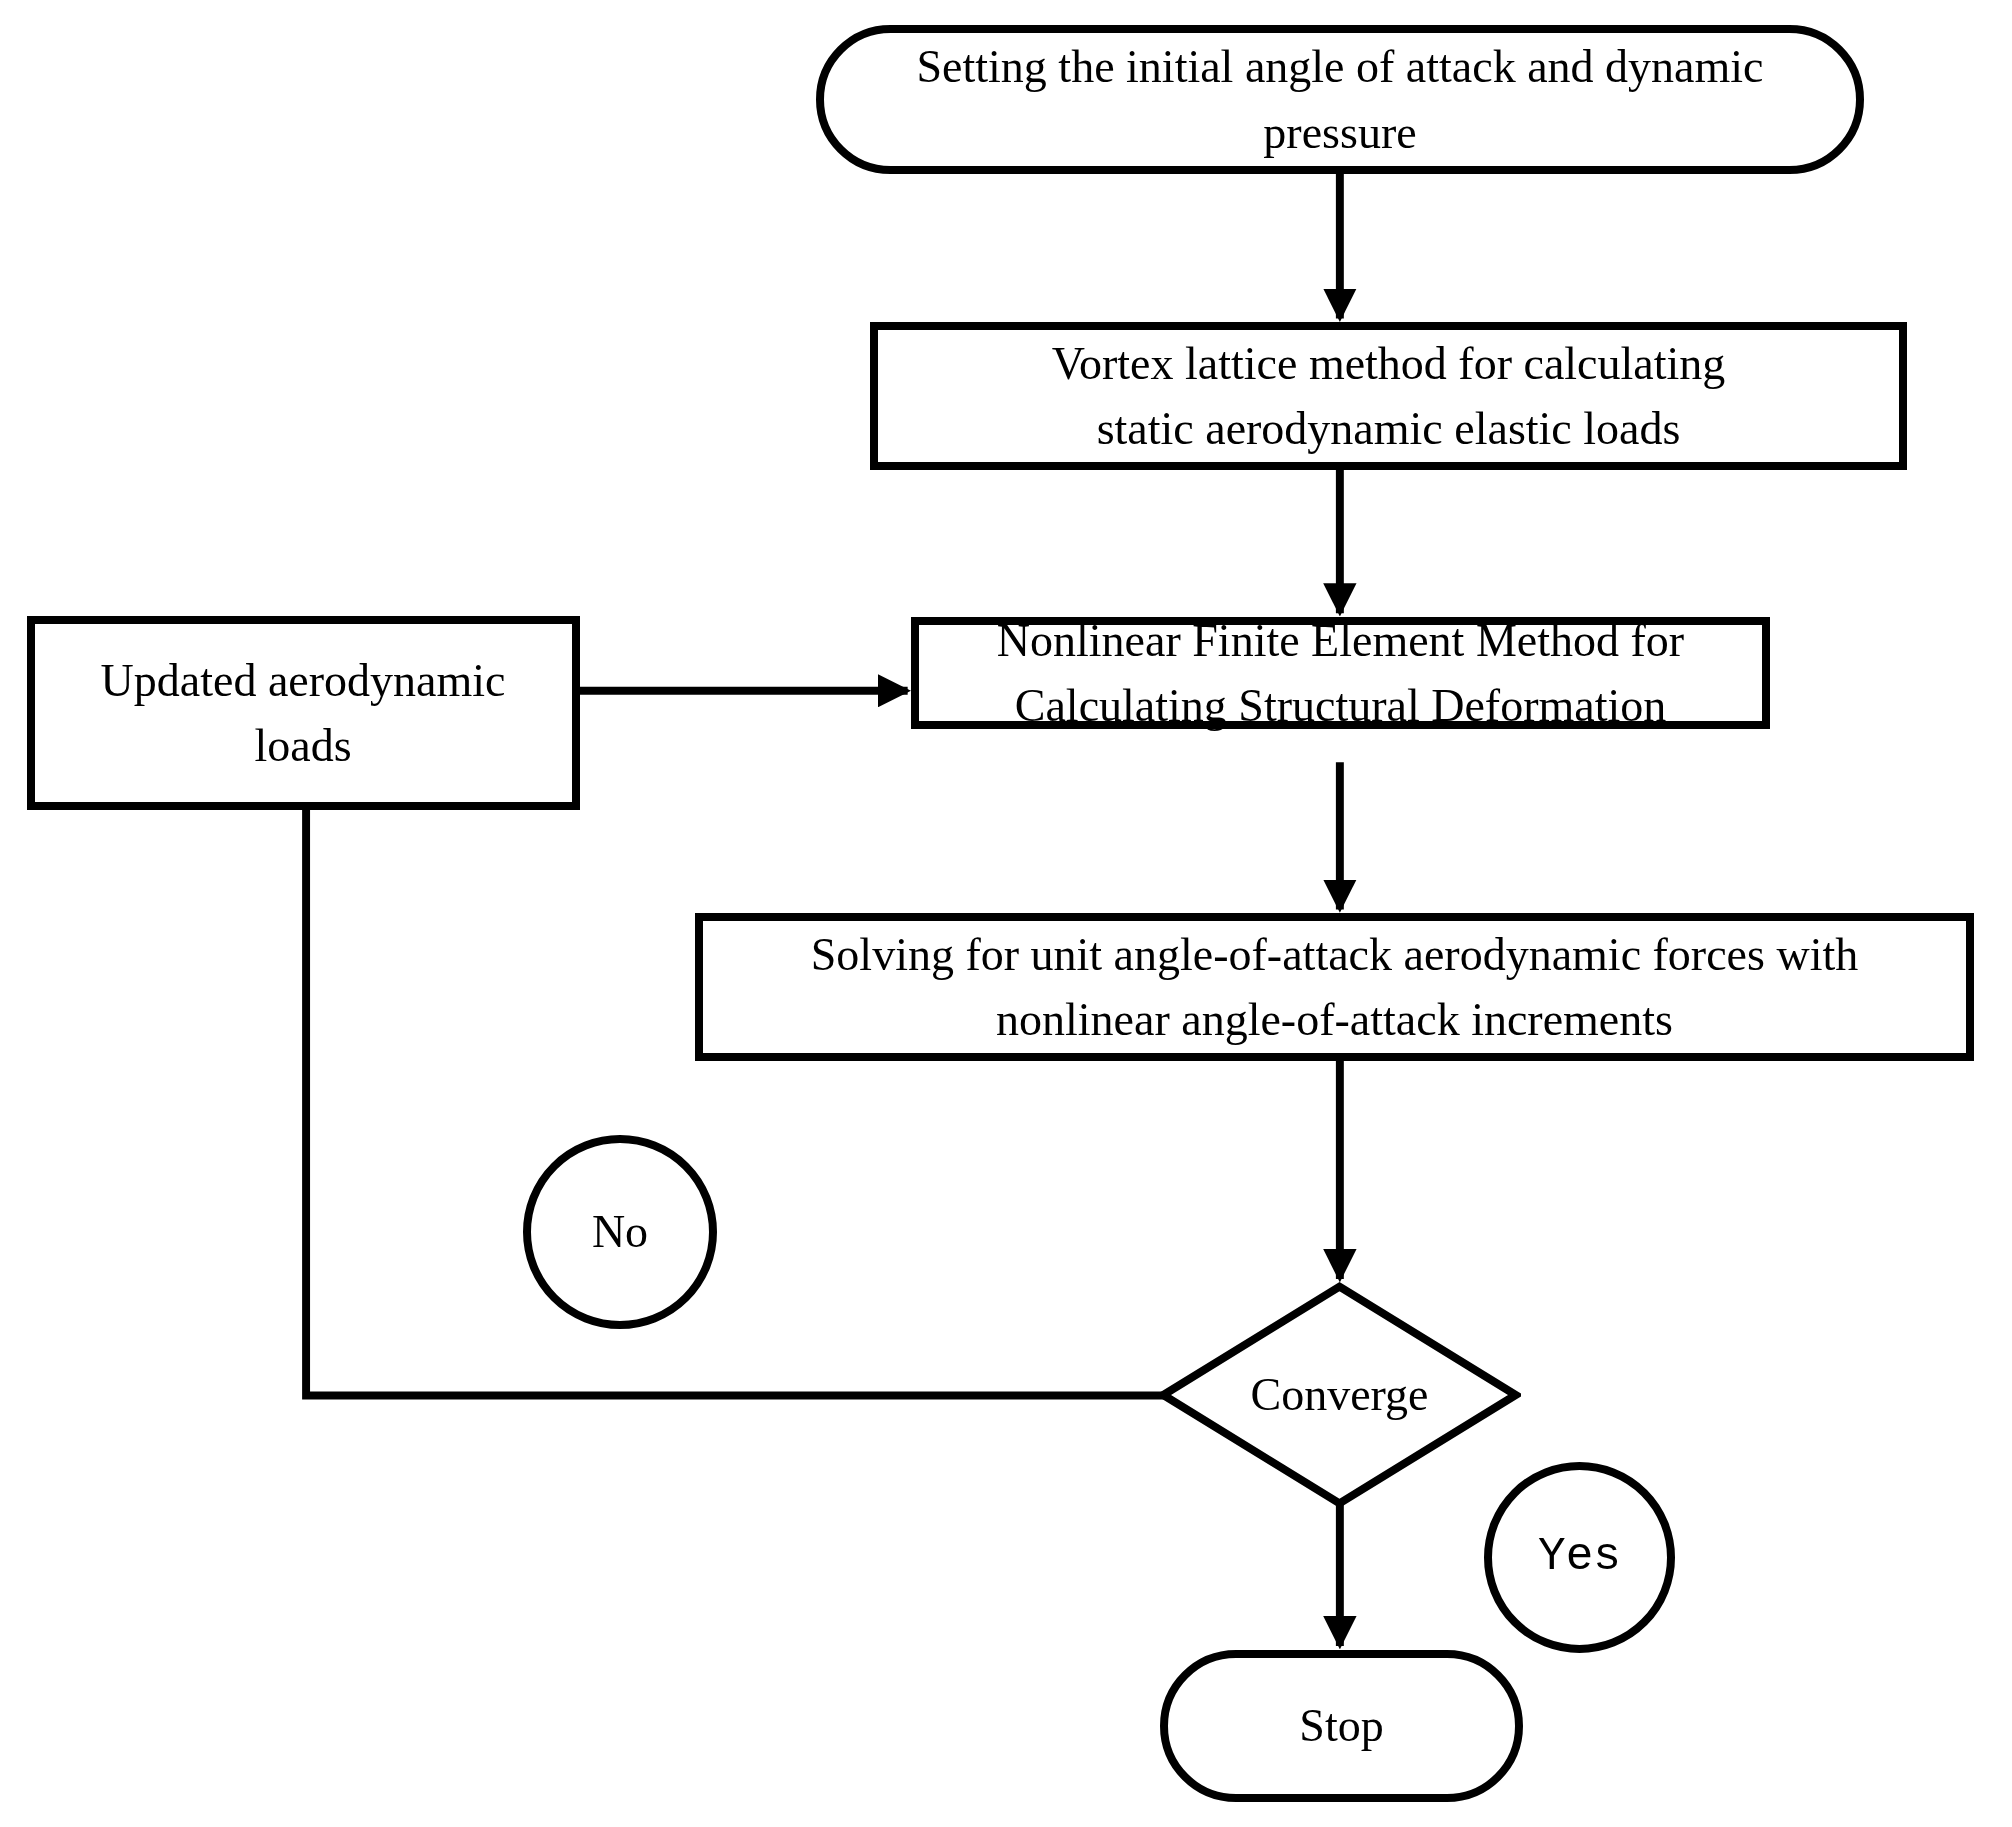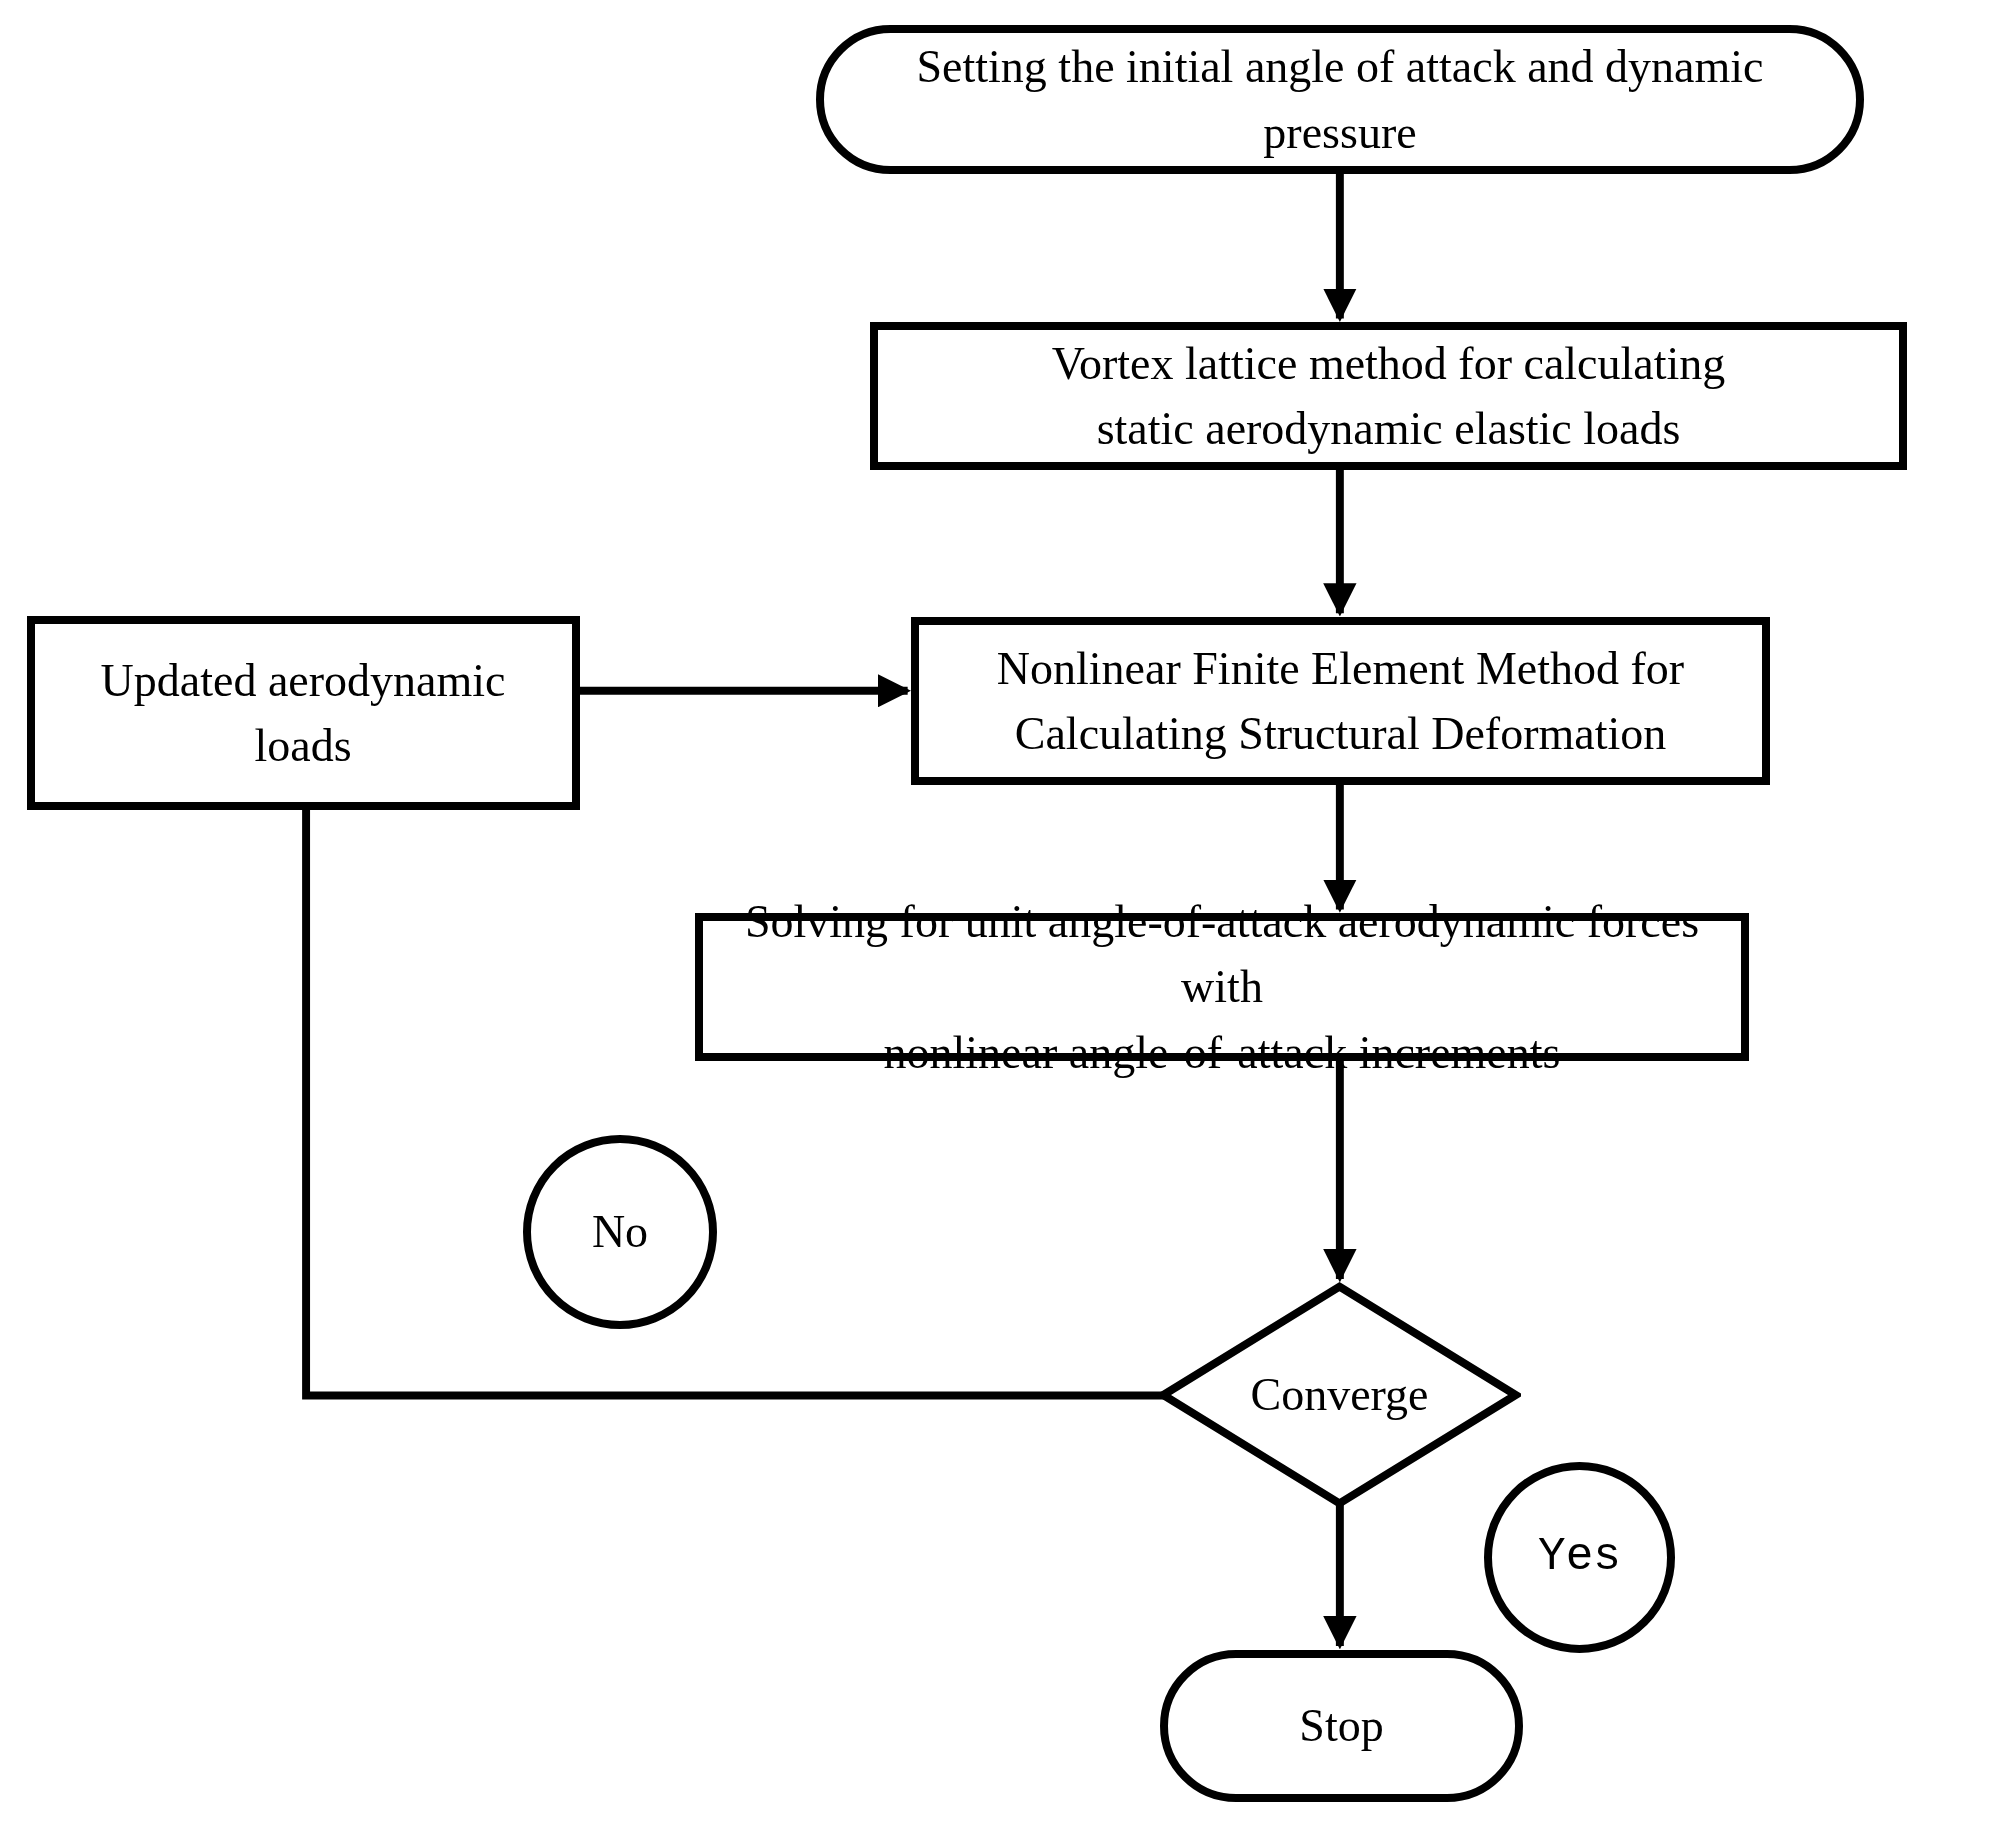--- a/index.html
+++ b/index.html
@@ -96,26 +96,26 @@
   <div class="node" style="left:870px; top:322px; width:1037px; height:148px;">
     <span class="label">Vortex lattice method for calculating
 static aerodynamic elastic loads</span>
   </div>
 
   <div class="node" style="left:26.5px; top:616px; width:553px; height:194px;">
     <span class="label">Updated aerodynamic
 loads</span>
   </div>
 
-  <div class="node" style="left:911px; top:617px; width:859px; height:168px;">
+  <div class="node" style="left:911px; top:617px; width:859px; height:112px;">
     <span class="label">Nonlinear Finite Element Method for
 Calculating Structural Deformation</span>
   </div>
 
-  <div class="node" style="left:695px; top:913px; width:1054px; height:148px;">
+  <div class="node" style="left:695px; top:913px; width:1279px; height:148px;">
     <span class="label">Solving for unit angle-of-attack aerodynamic forces with
 nonlinear angle-of-attack increments</span>
   </div>
 
   <div class="node diamond" style="left:1158px; top:1281px; width:363px; height:228px;">
     <svg viewBox="0 0 412 258" xmlns="http://www.w3.org/2000/svg">
       <polygon points="206,6 406,129 206,252 6,129" fill="#ffffff" stroke="#000000" stroke-width="9"></polygon>
     </svg>
     <span class="label">Converge</span>
   </div>

